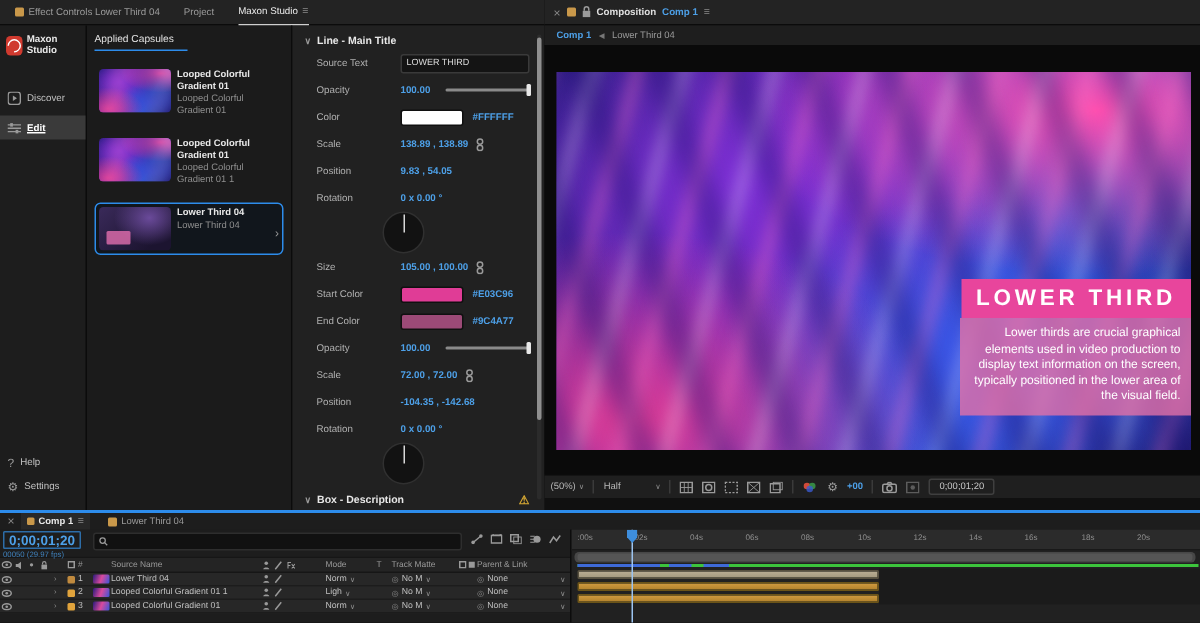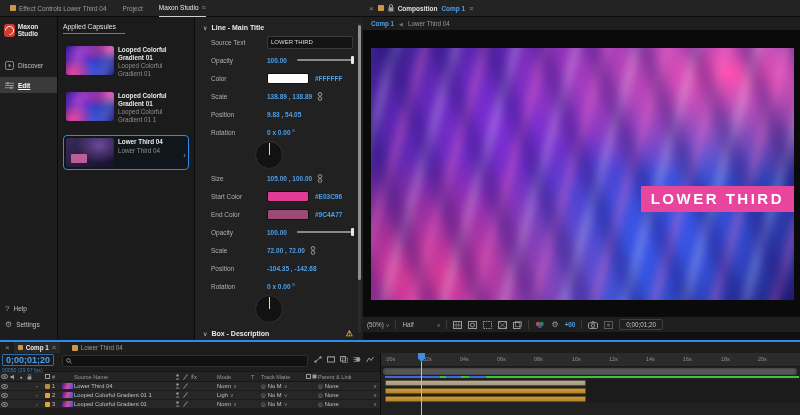--- a/index.html
+++ b/index.html
@@ -346,20 +346,21 @@
   <div class="vbreadcrumb">
     <span class="bc-comp">Comp 1</span>
     <span class="bc-sep">◀</span>
     <span class="bc-layer">Lower Third 04</span>
   </div>
 
   <div id="canvas">
     <div id="compimg">
       <div class="art">
         <div class="lt-title">LOWER THIRD</div>
+        <div class="lt-desc">Lower thirds are crucial graphical elements used in video production to display text information on the screen, typically positioned in the lower area of the visual field.</div>
       </div>
     </div>
   </div>
 
   <div class="vtoolbar">
     <span class="chip">
       <span>(50%)</span>
       <span class="chev">∨</span>
     </span>
     <span class="vsep"></span>

